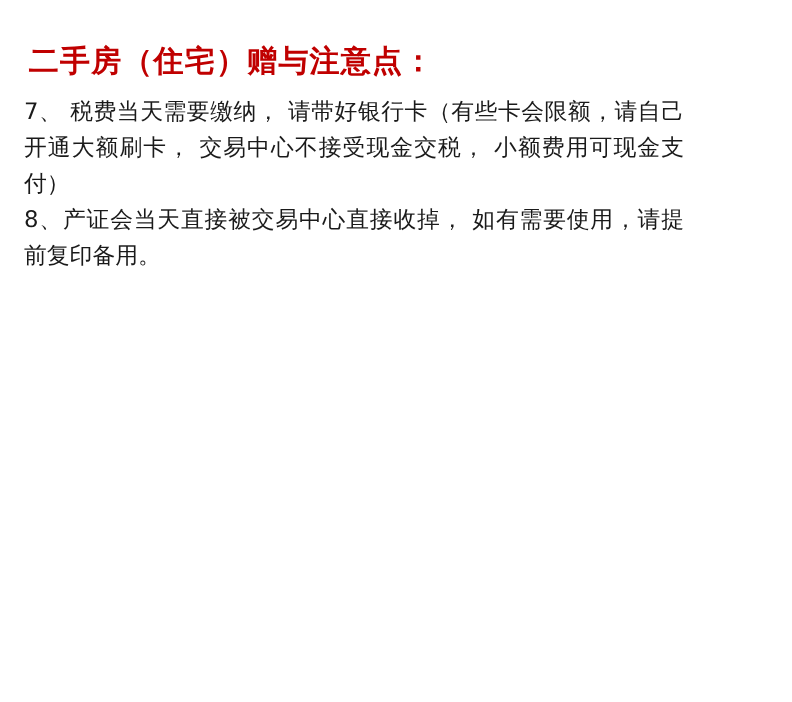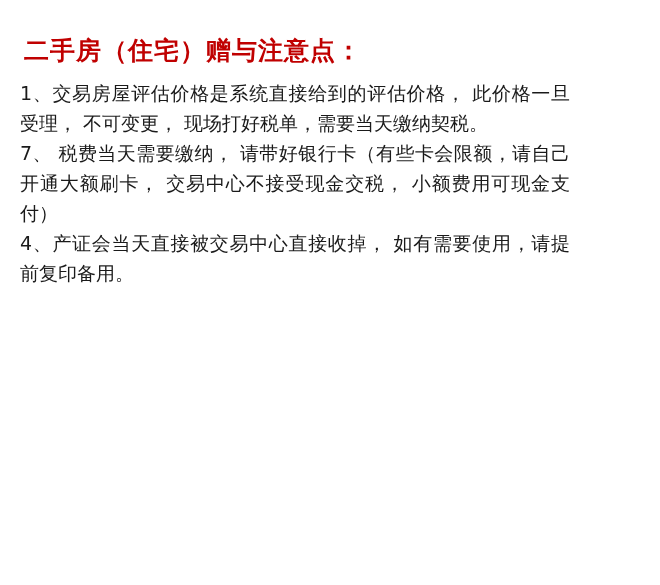--- a/index.html
+++ b/index.html
@@ -73,23 +73,22 @@
     border-radius: 50%;
   }
 </style>
 </head>
 <body>
 
 <div id="page">
 
   <h1 class="title">二手房（住宅）赠与注意点：</h1>
 
-  <p class="para">1、交易房屋评估价格是系统直接给到的评估价格， 此价格一旦受理， 不可变更， 现场打好税单，需要当天缴纳契税。</p>
   <p class="para">7、 税费当天需要缴纳， 请带好银行卡（有些卡会限额，请自己开通大额刷卡， 交易中心不接受现金交税， 小额费用可现金支付）</p>
-  <p class="para">4、产证会当天直接被交易中心直接收掉， 如有需要使用，请提前复印备用。</p>
+  <p class="para">8、产证会当天直接被交易中心直接收掉， 如有需要使用，请提前复印备用。</p>
 
   <div class="block-gap"></div>
 
 
   <div class="block-gap"></div>
 
 
   <div class="watermark">
     <span class="wm-logo"></span>
     <span>搜狐号｜搜狐焦点宿州站</span>

